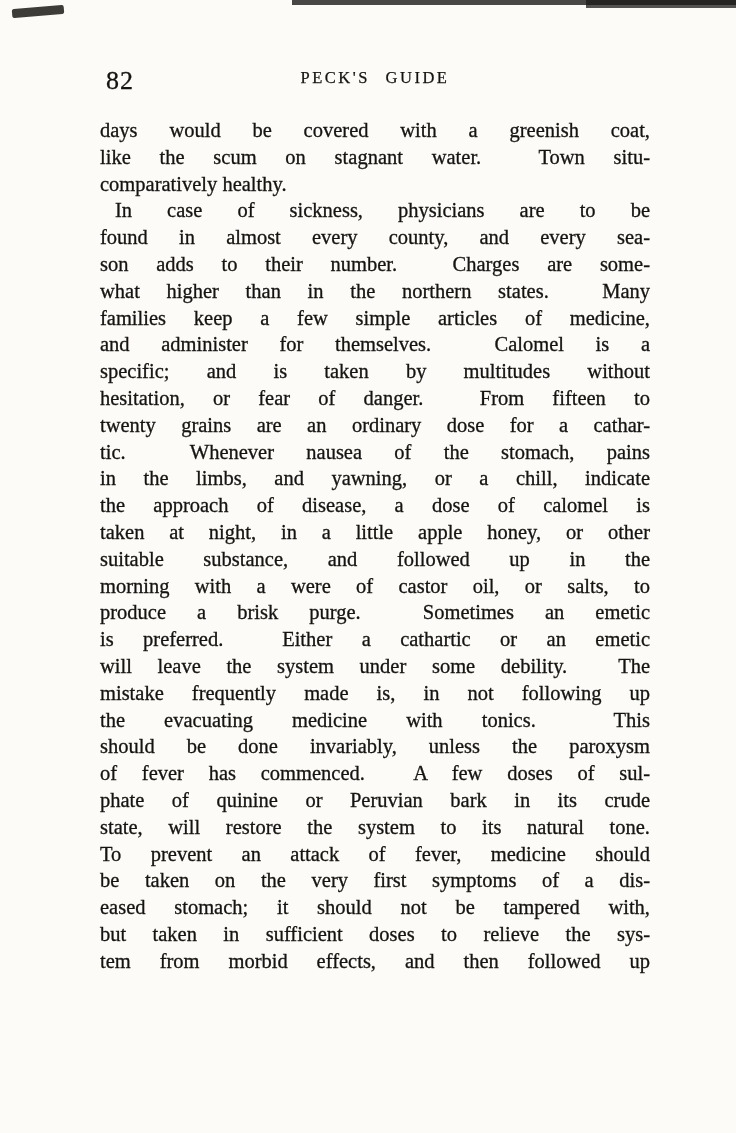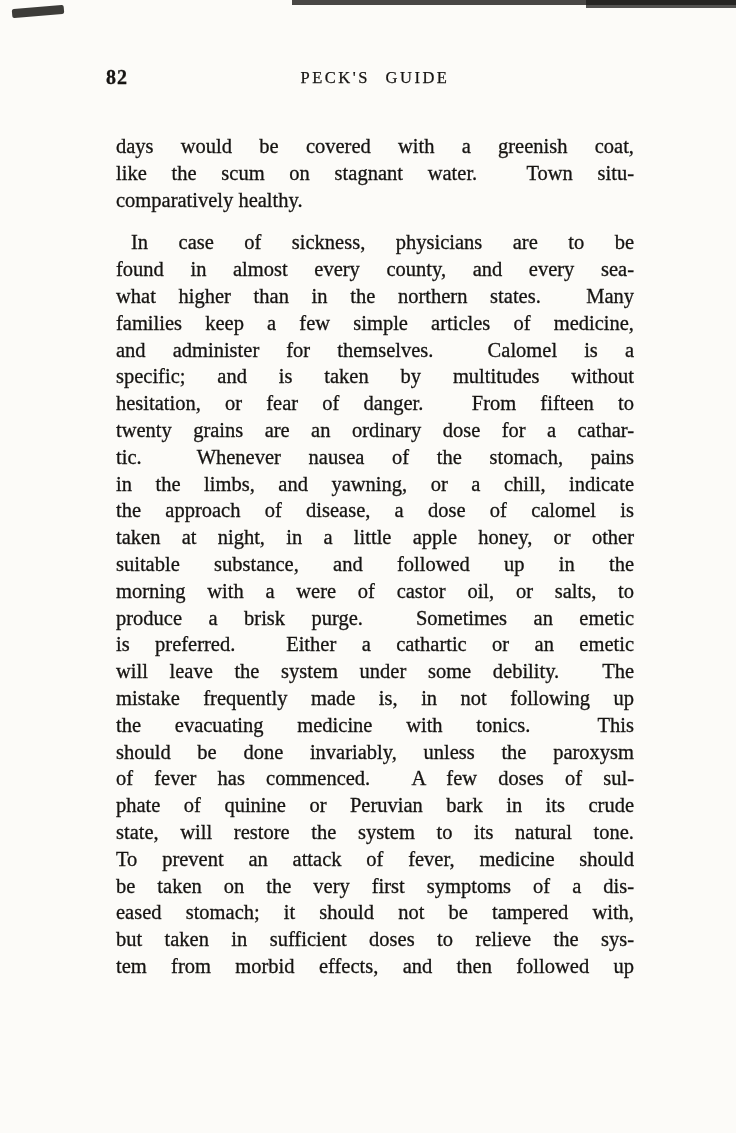--- a/index.html
+++ b/index.html
@@ -38,22 +38,22 @@
     position: absolute;
     left: 100px;
     right: 86px;
     top: 66px;
     height: 24px;
   }
   .pagenum {
     position: absolute;
     left: 6px;
     top: 0;
-    font-size: 20px;
-    font-weight: bold;
+    font-size: 26px;
+    font-weight: normal;
     letter-spacing: 1px;
     -webkit-text-stroke: 0.3px currentColor;
   }
   .running-title {
     position: absolute;
     left: 0;
     right: 0;
     top: 2px;
     text-align: center;
     font-size: 16.5px;
@@ -65,21 +65,21 @@
 
   .textblock {
     position: absolute;
     left: 100px;
     right: 86px;
     top: 117px;
     font-size: 20.5px;
     line-height: 26.8px;
     -webkit-text-stroke: 0.3px currentColor;
   }
-  .para { margin: 16px; }
+  .para { margin: 0; }
   .line { white-space: pre-wrap; }
   .line.j {
     text-align: justify;
     text-align-last: justify;
   }
   .line.indent { text-indent: 15px; }
 </style>
 </head>
 <body>
 
@@ -95,20 +95,21 @@
 
   <main class="textblock">
       <div class="para">
         <div class="line j">days would be covered with a greenish coat,</div>
         <div class="line j">like the scum on stagnant water.&nbsp; Town situ-</div>
         <div class="line">comparatively healthy.</div>
       </div>
       <div class="para">
         <div class="line j indent">In case of sickness, physicians are to be</div>
         <div class="line j">found in almost every county, and every sea-</div>
+        <div class="line j">son adds to their number.&nbsp; Charges are some-</div>
         <div class="line j">what higher than in the northern states.&nbsp; Many</div>
         <div class="line j">families keep a few simple articles of medicine,</div>
         <div class="line j">and administer for themselves.&nbsp; Calomel is a</div>
         <div class="line j">specific; and is taken by multitudes without</div>
         <div class="line j">hesitation, or fear of danger.&nbsp; From fifteen to</div>
         <div class="line j">twenty grains are an ordinary dose for a cathar-</div>
         <div class="line j">tic.&nbsp; Whenever nausea of the stomach, pains</div>
         <div class="line j">in the limbs, and yawning, or a chill, indicate</div>
         <div class="line j">the approach of disease, a dose of calomel is</div>
         <div class="line j">taken at night, in a little apple honey, or other</div>

